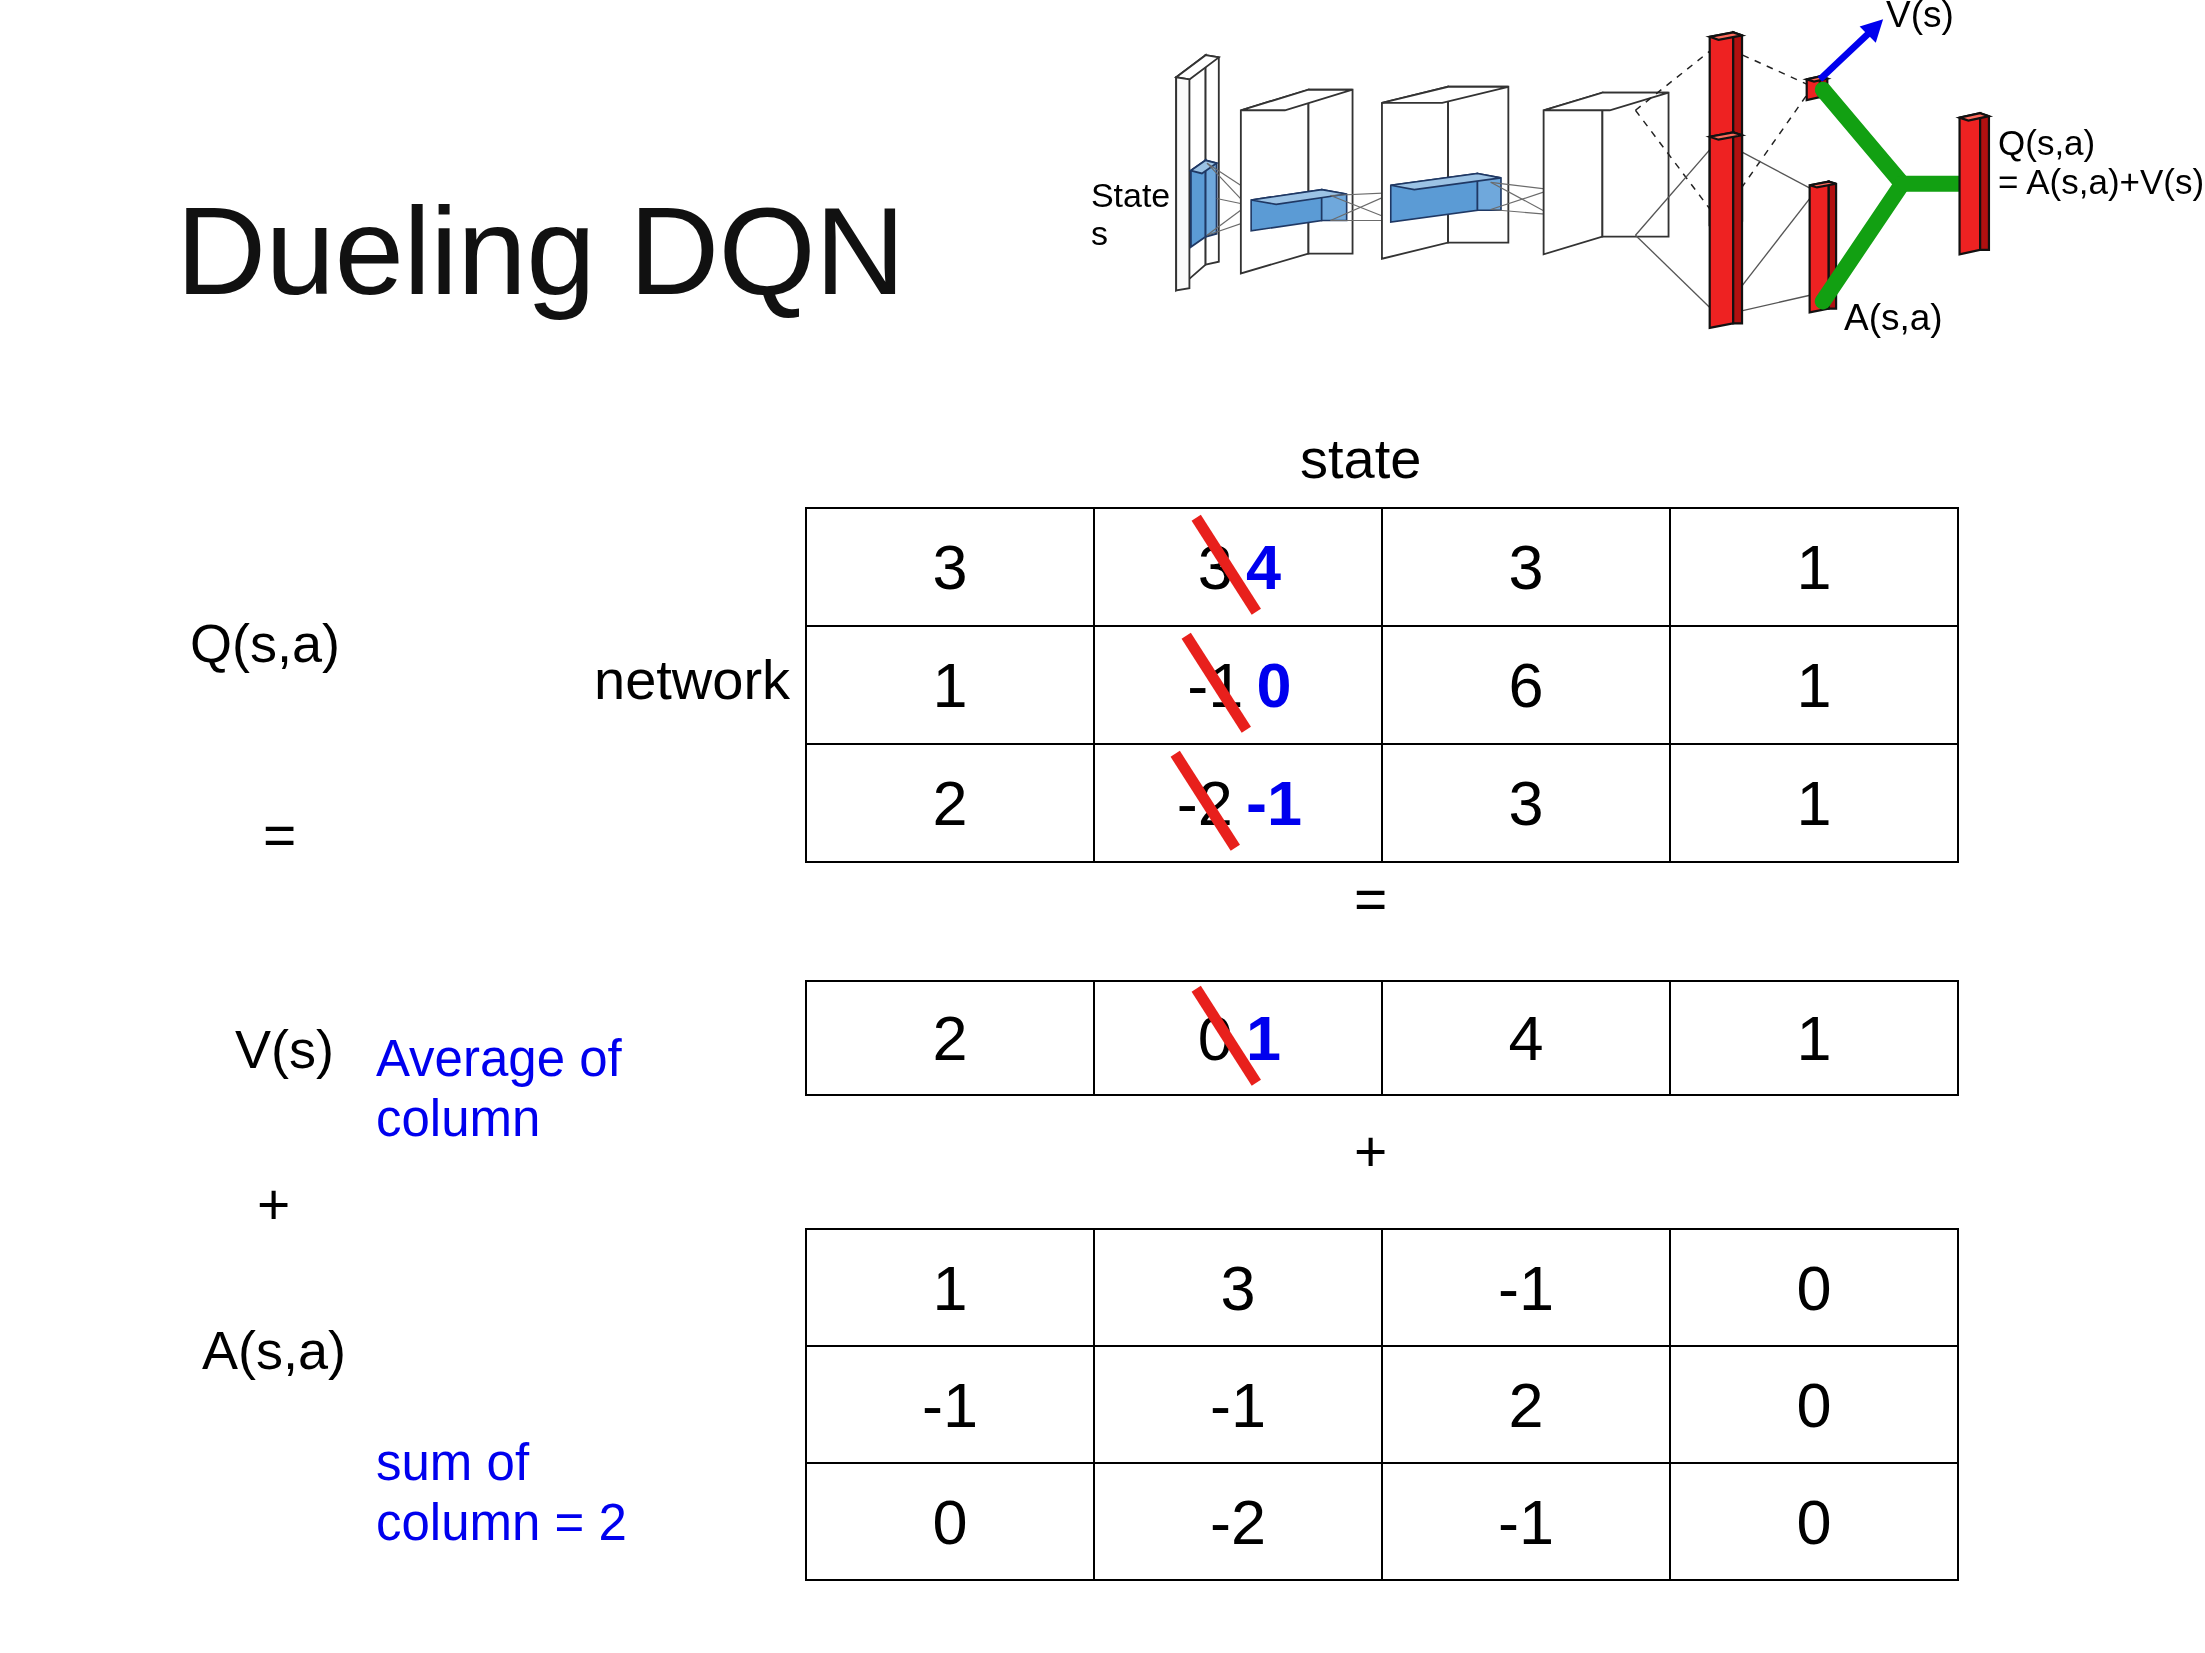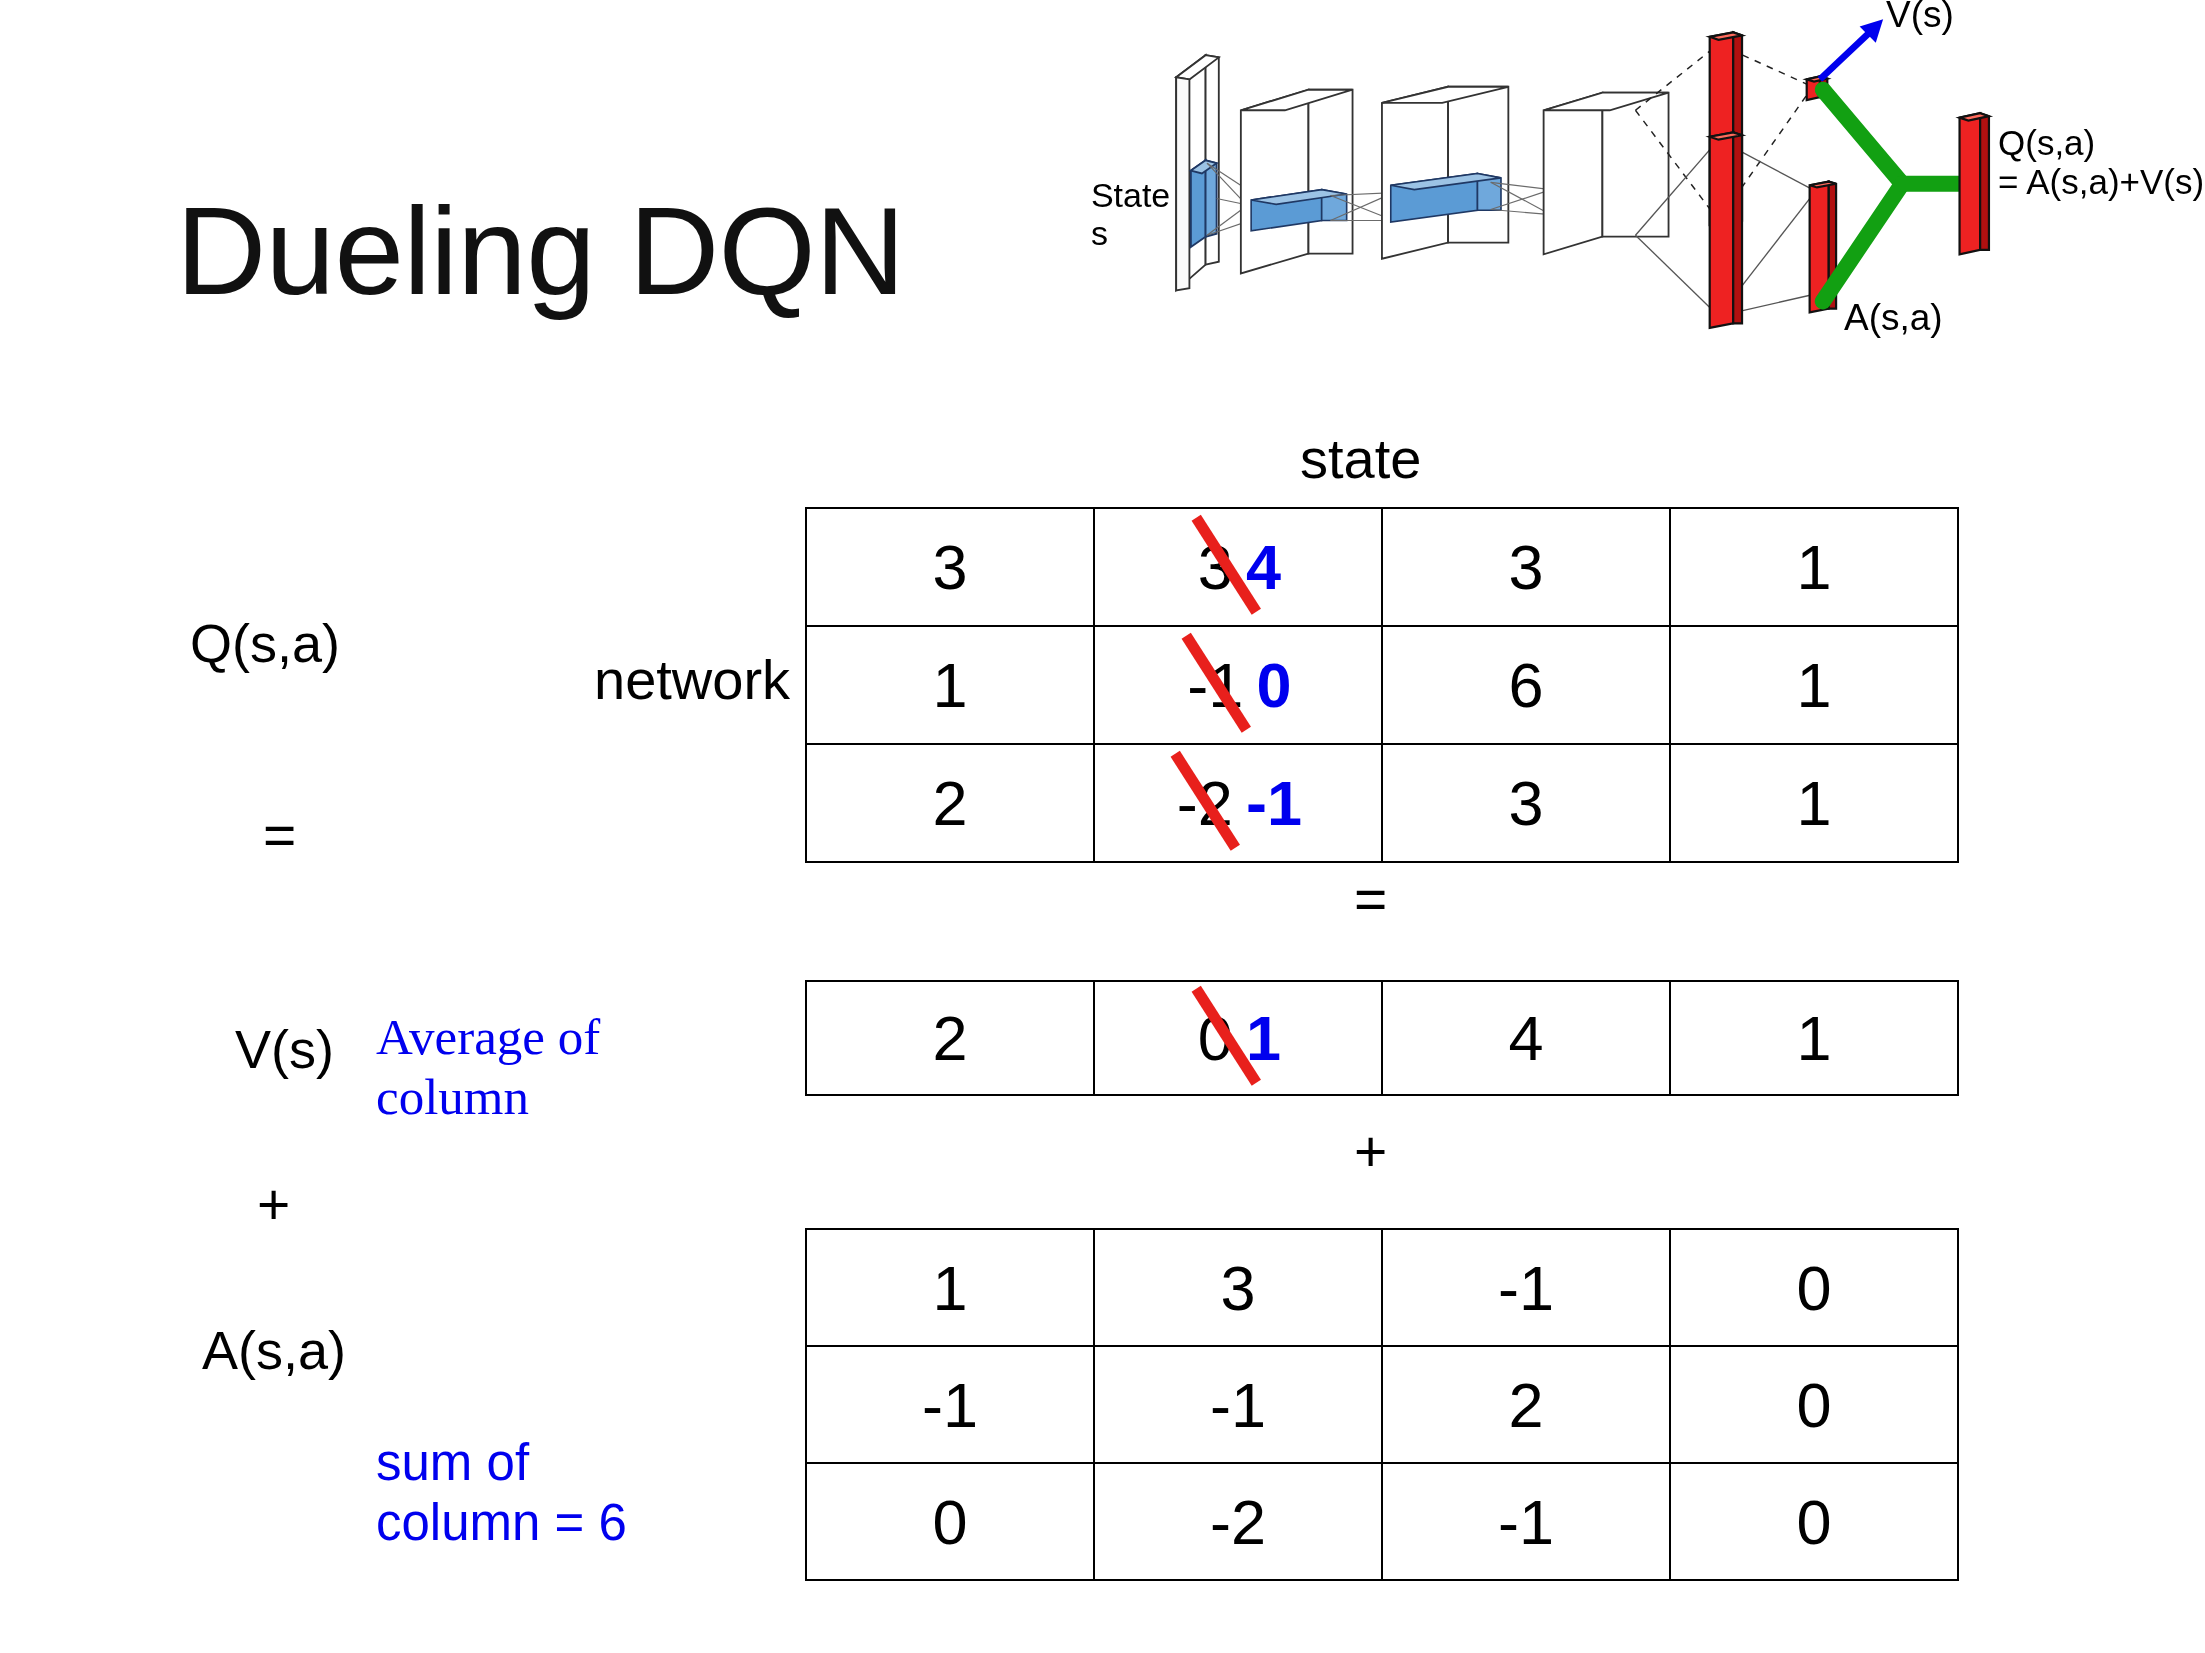--- a/index.html
+++ b/index.html
@@ -222,29 +222,29 @@
   <div class="dg-text" style="left:910px; top:123px; font-size:35px;">Q(s,a)
 = A(s,a)+V(s)</div>
 </div>
 
 <div class="abs side-label" style="left:190px; top:616px;">Q(s,a)</div>
 
 <div class="abs op-sym" style="left:263px; top:807px;">=</div>
 
 <div class="abs side-label" style="left:235px; top:1022px;">V(s)</div>
 
-<div class="abs blue-note" style="left:376px; top:1007px;font-family:Liberation Serif, serif;">Average of
+<div class="abs blue-note" style="left:376px; top:1029px;">Average of
 column</div>
 
 <div class="abs op-sym" style="left:257px; top:1176px;">+</div>
 
 <div class="abs side-label" style="left:202px; top:1323px;">A(s,a)</div>
 
 <div class="abs blue-note" style="left:376px; top:1433px;">sum of
-column = 6</div>
+column = 2</div>
 
 <div class="abs col-head" style="left:1300px; top:426px;">state</div>
 
 <div class="abs col-head" style="left:594px; top:647px;">network</div>
 
 <div class="abs op-sym" style="left:1354px; top:871px;">=</div>
 
 <div class="abs op-sym" style="left:1354px; top:1123px;">+</div>
 
 <table class="grid" id="q-grid" style="left:805px; top:507px; width:1144px;">

